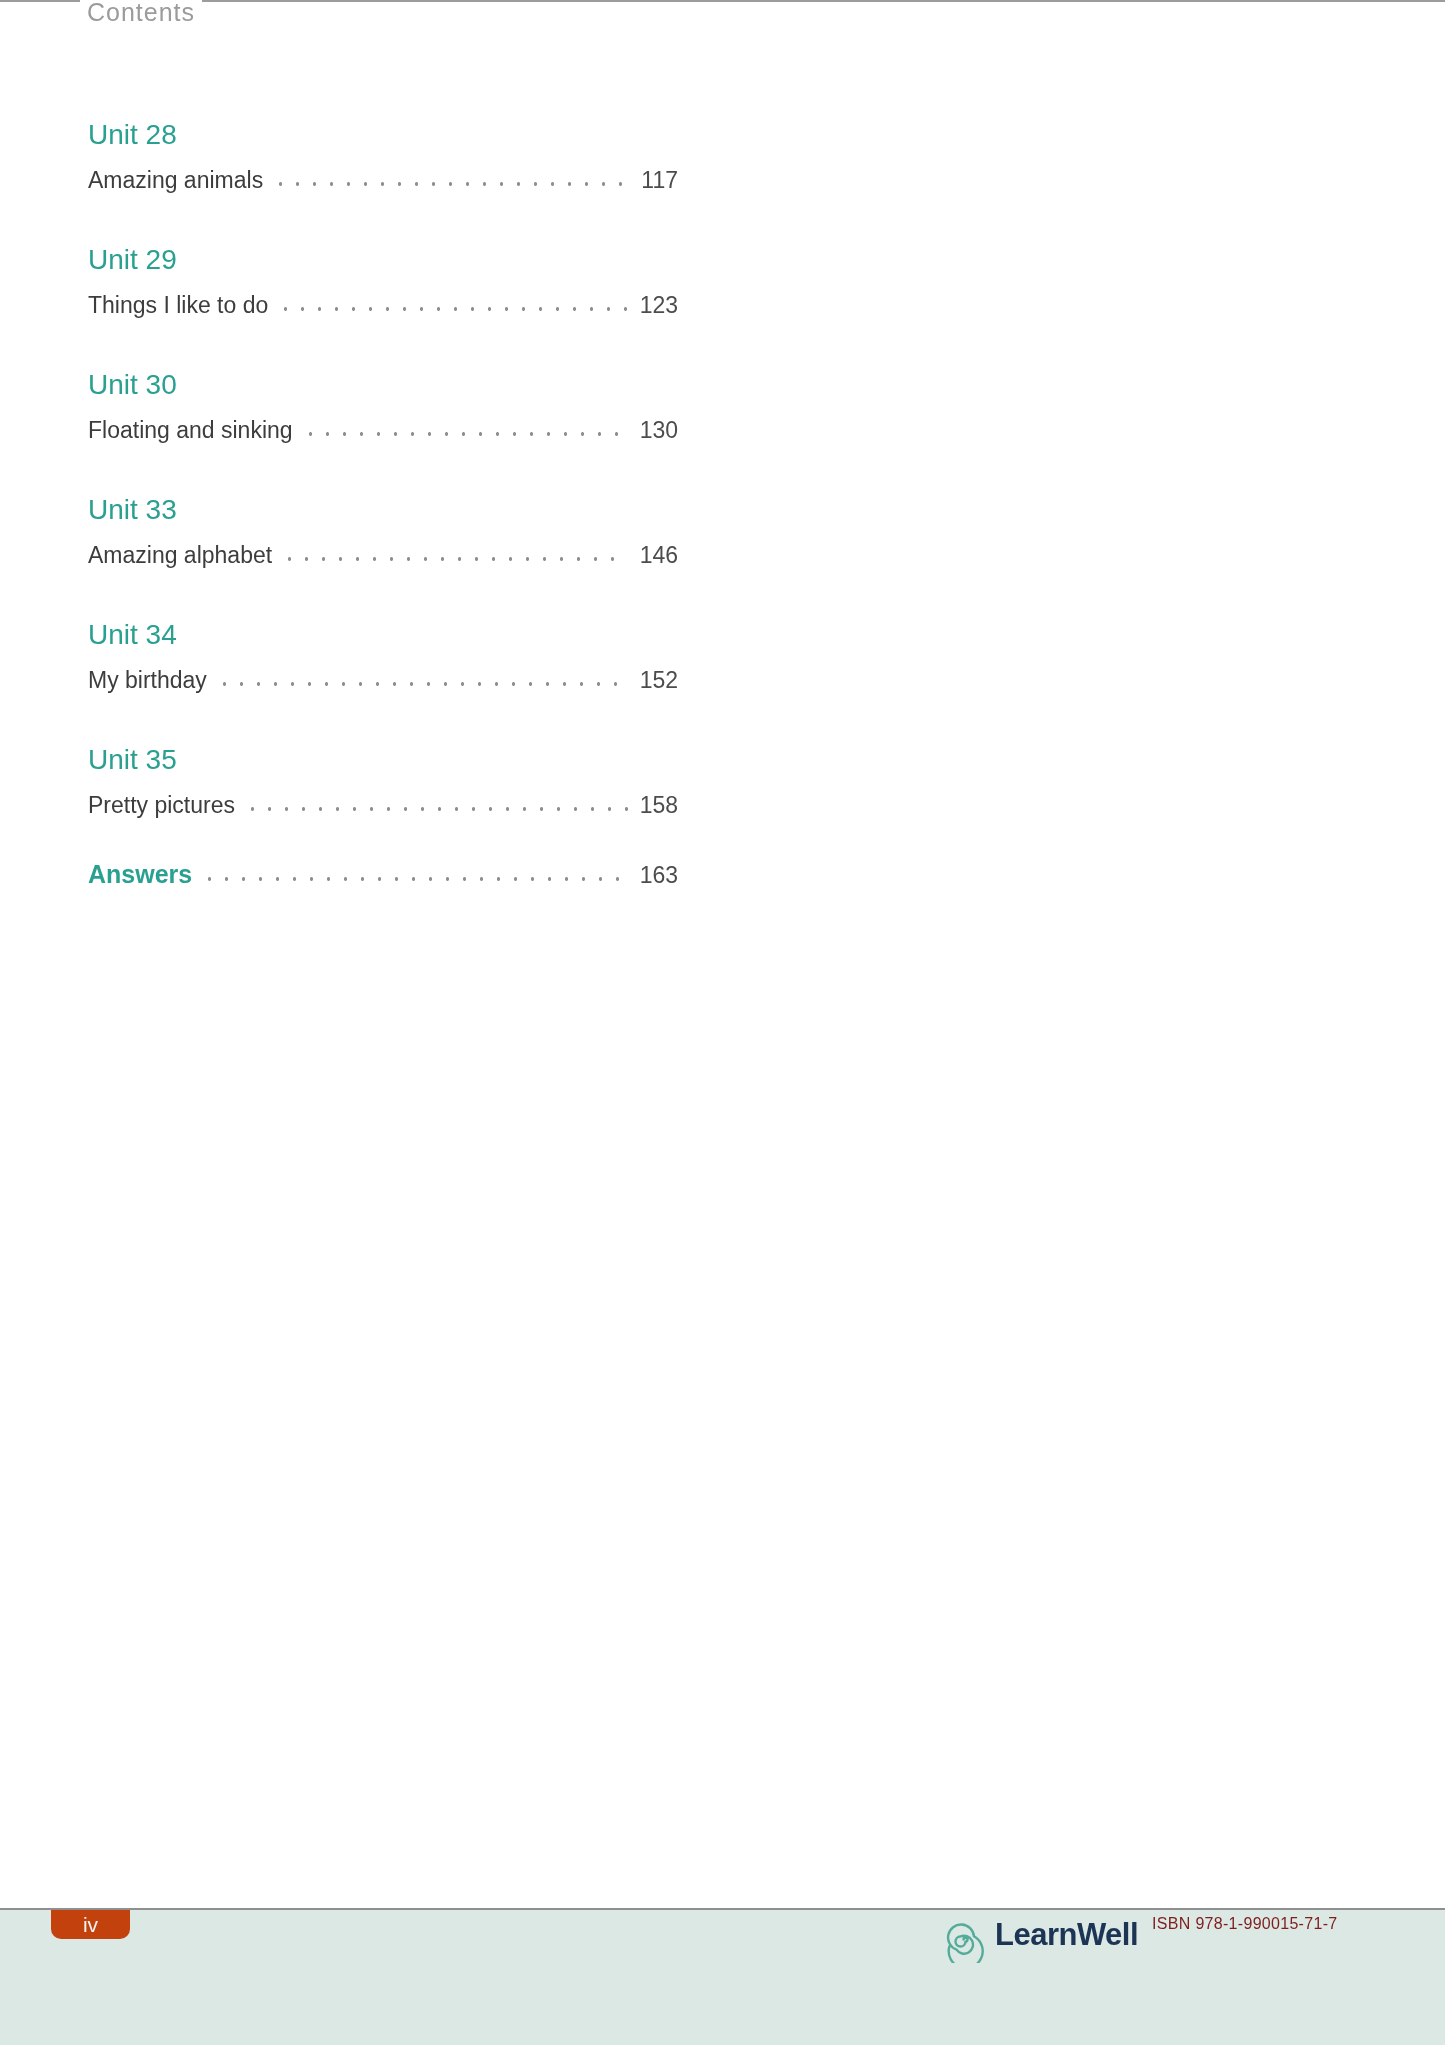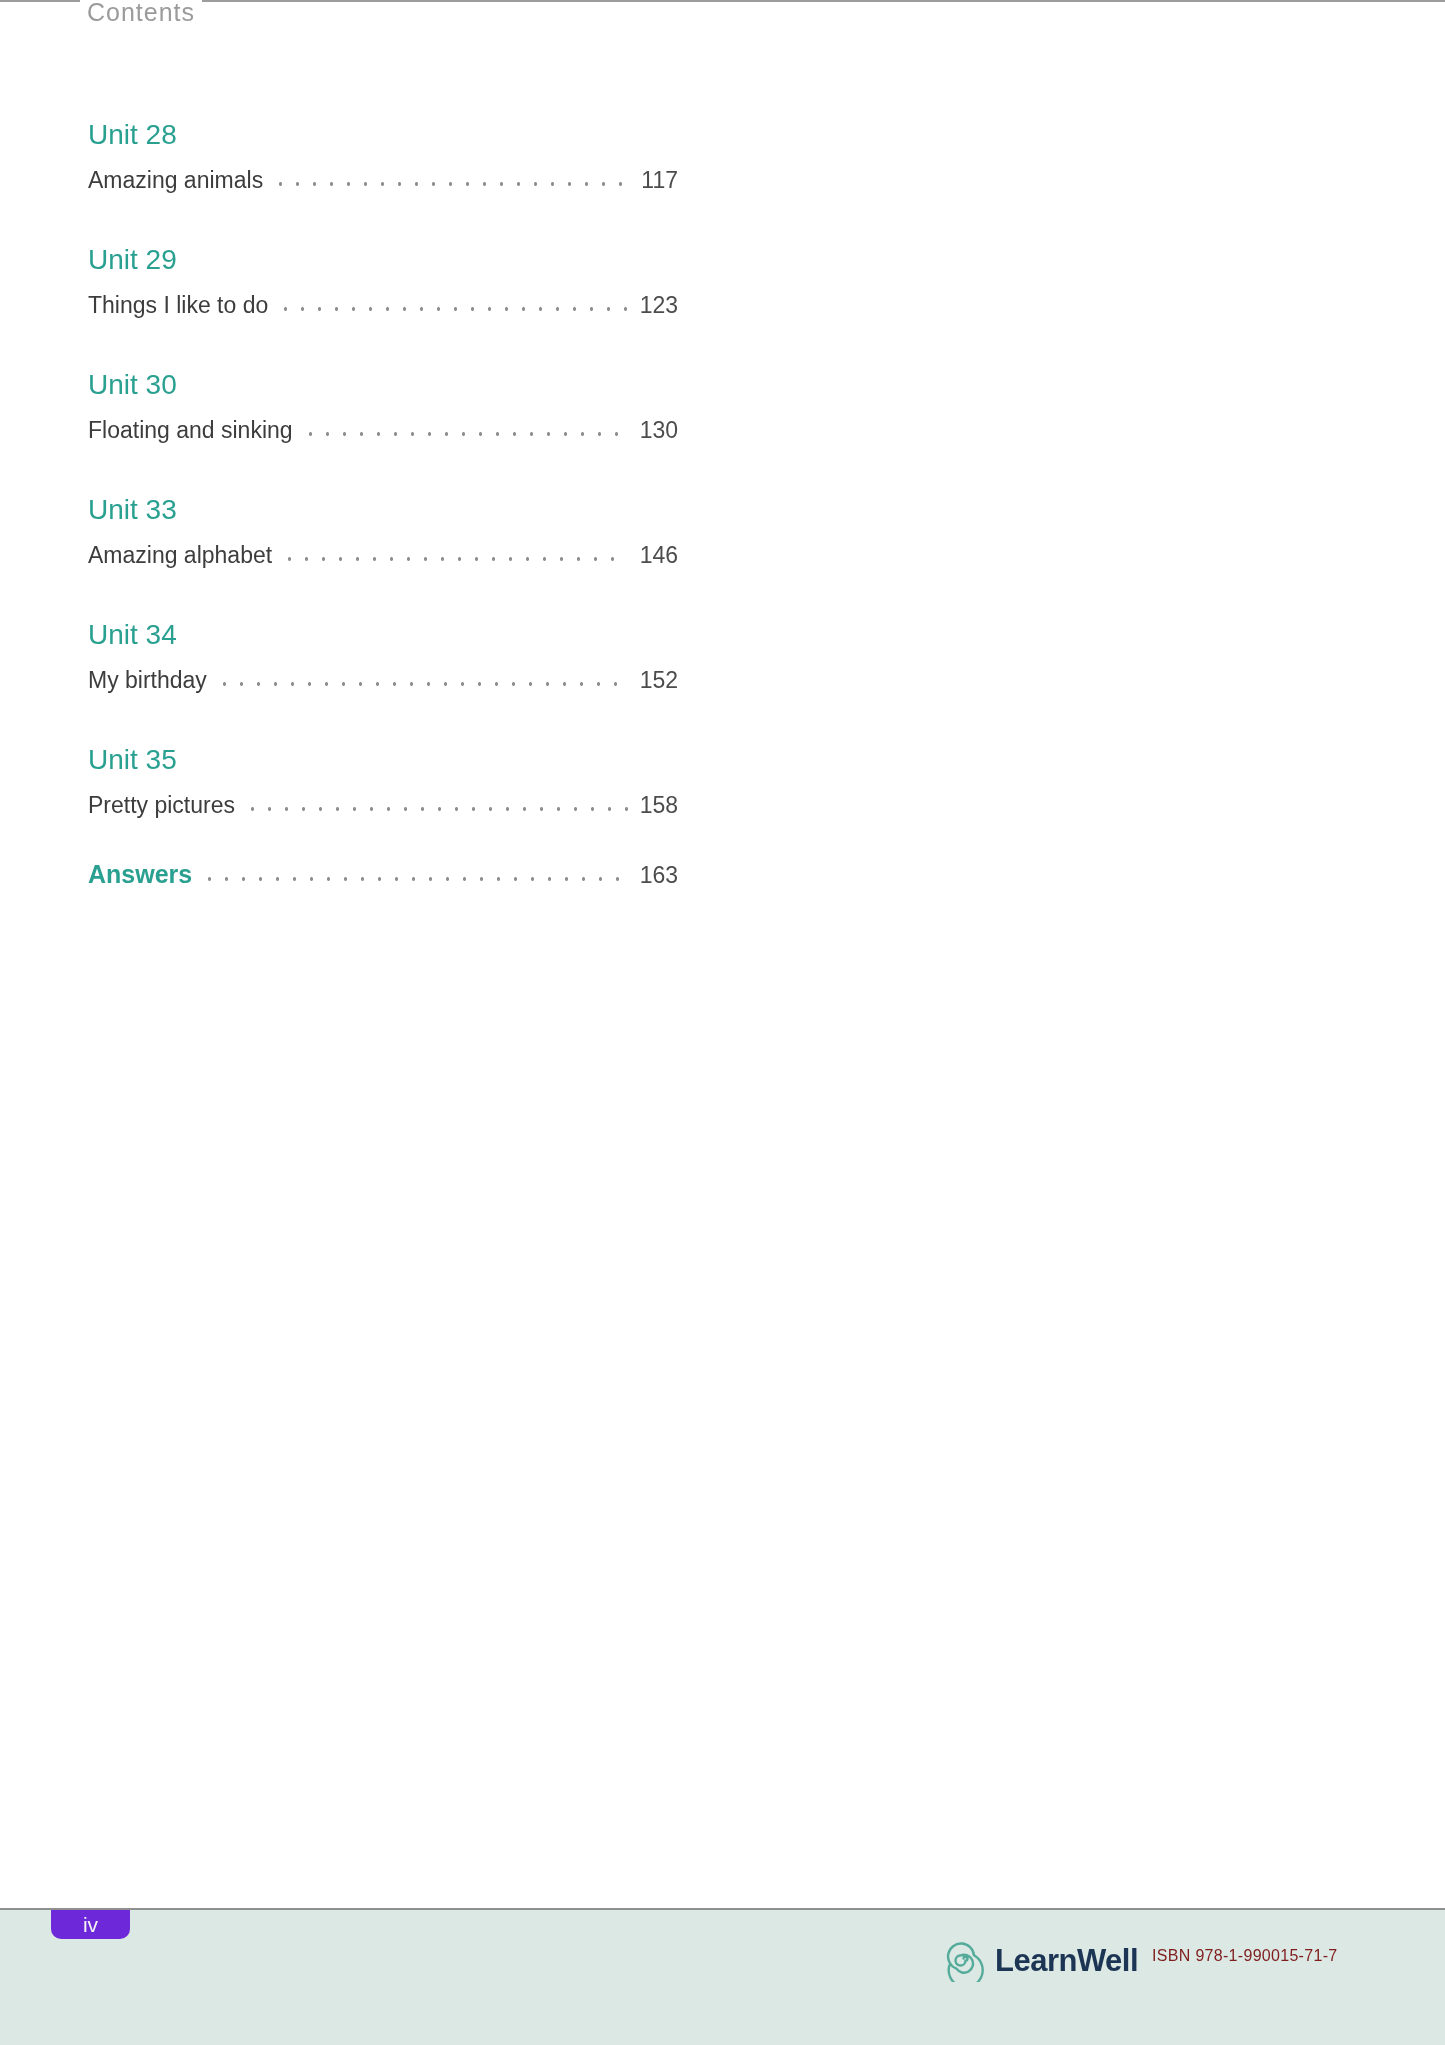--- a/index.html
+++ b/index.html
@@ -54,28 +54,28 @@
     color:#2aa091;font-weight:bold;font-size:25px;
   }
 
   
   .footer{
     position:absolute;left:0;right:0;bottom:0;top:1908px;
     background:#dbe8e4;border-top:2px solid #8f8f8f;
   }
   .page-marker{
     position:absolute;left:51px;top:0;width:79px;height:29px;
-    background:#6d28d9;color:#f4f4f4;
+    background:#c2410c;color:#f4f4f4;
     border-radius:0 0 10px 10px;
     display:flex;align-items:center;justify-content:center;
     font-size:21px;line-height:1;
   }
   .brand-row{
-    position:absolute;left:941px;top:28px;
-    display:flex;align-items:center;
+    position:absolute;left:941px;top:9px;
+    display:flex;align-items:flex-start;
   }
   .brand-name{
     font-size:31px;color:#1d3554;font-weight:600;
     letter-spacing:-0.5px;margin-left:10px;line-height:1;
   }
   .isbn{
     font-size:16px;color:#7f1d1d;margin-left:14px;
     letter-spacing:0.3px;position:relative;top:-4px;
   }
   .spiral{display:block;}

